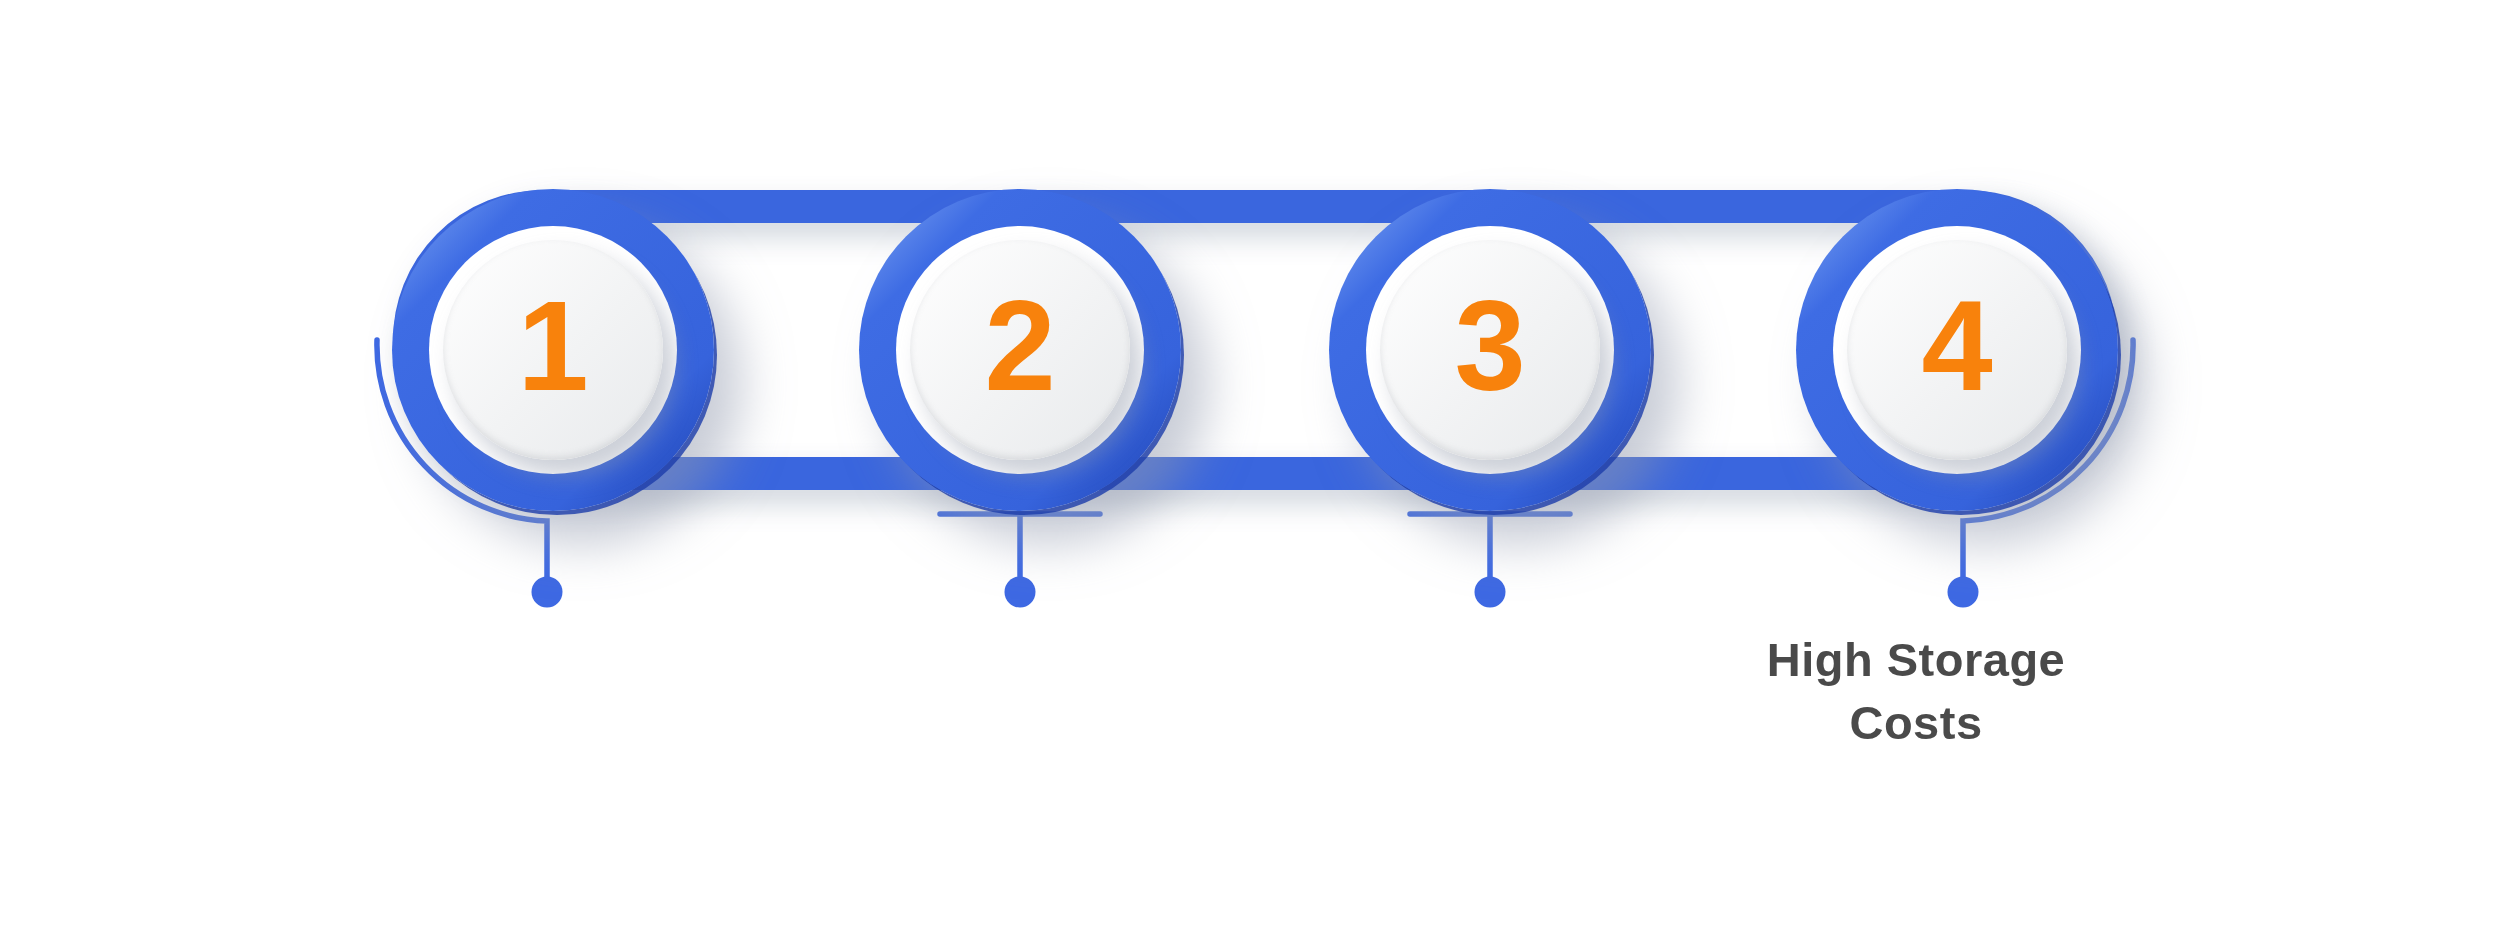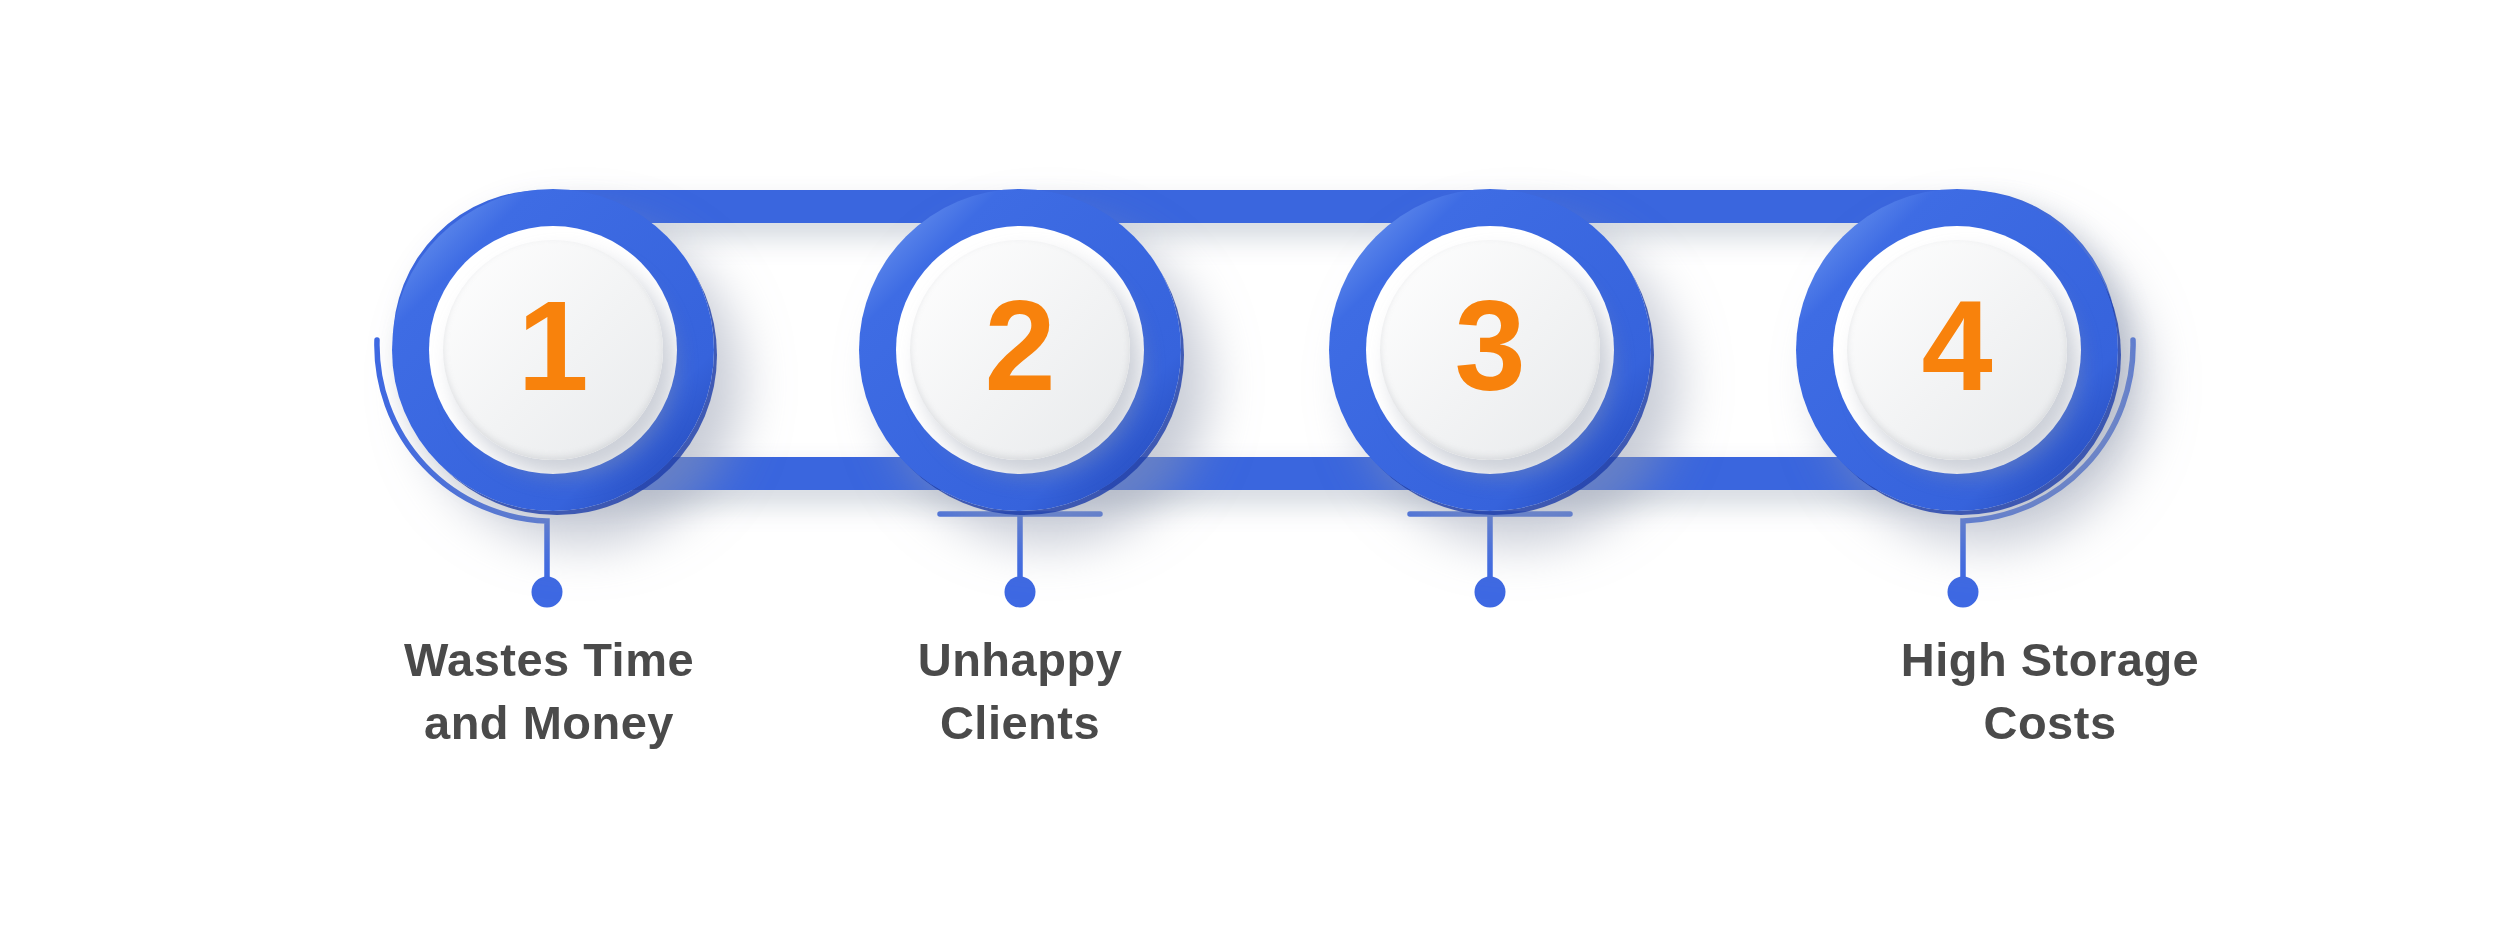--- a/index.html
+++ b/index.html
@@ -110,20 +110,16 @@
   <div class="node" style="left:1796px">
     <div class="ring">
       <div class="gap">
         <div class="inner">
           <span class="num">4</span>
         </div>
       </div>
     </div>
   </div>
 
-  <div class="label" style="left:319px">Wastes Time
-and Money</div>
-  <div class="label" style="left:790px">Unhappy
-Clients</div>
-  <div class="label" style="left:1820px">High Storage
+  <div class="label" style="left:1686px">High Storage
 Costs</div>
 
 </div>
 
 </body></html>

